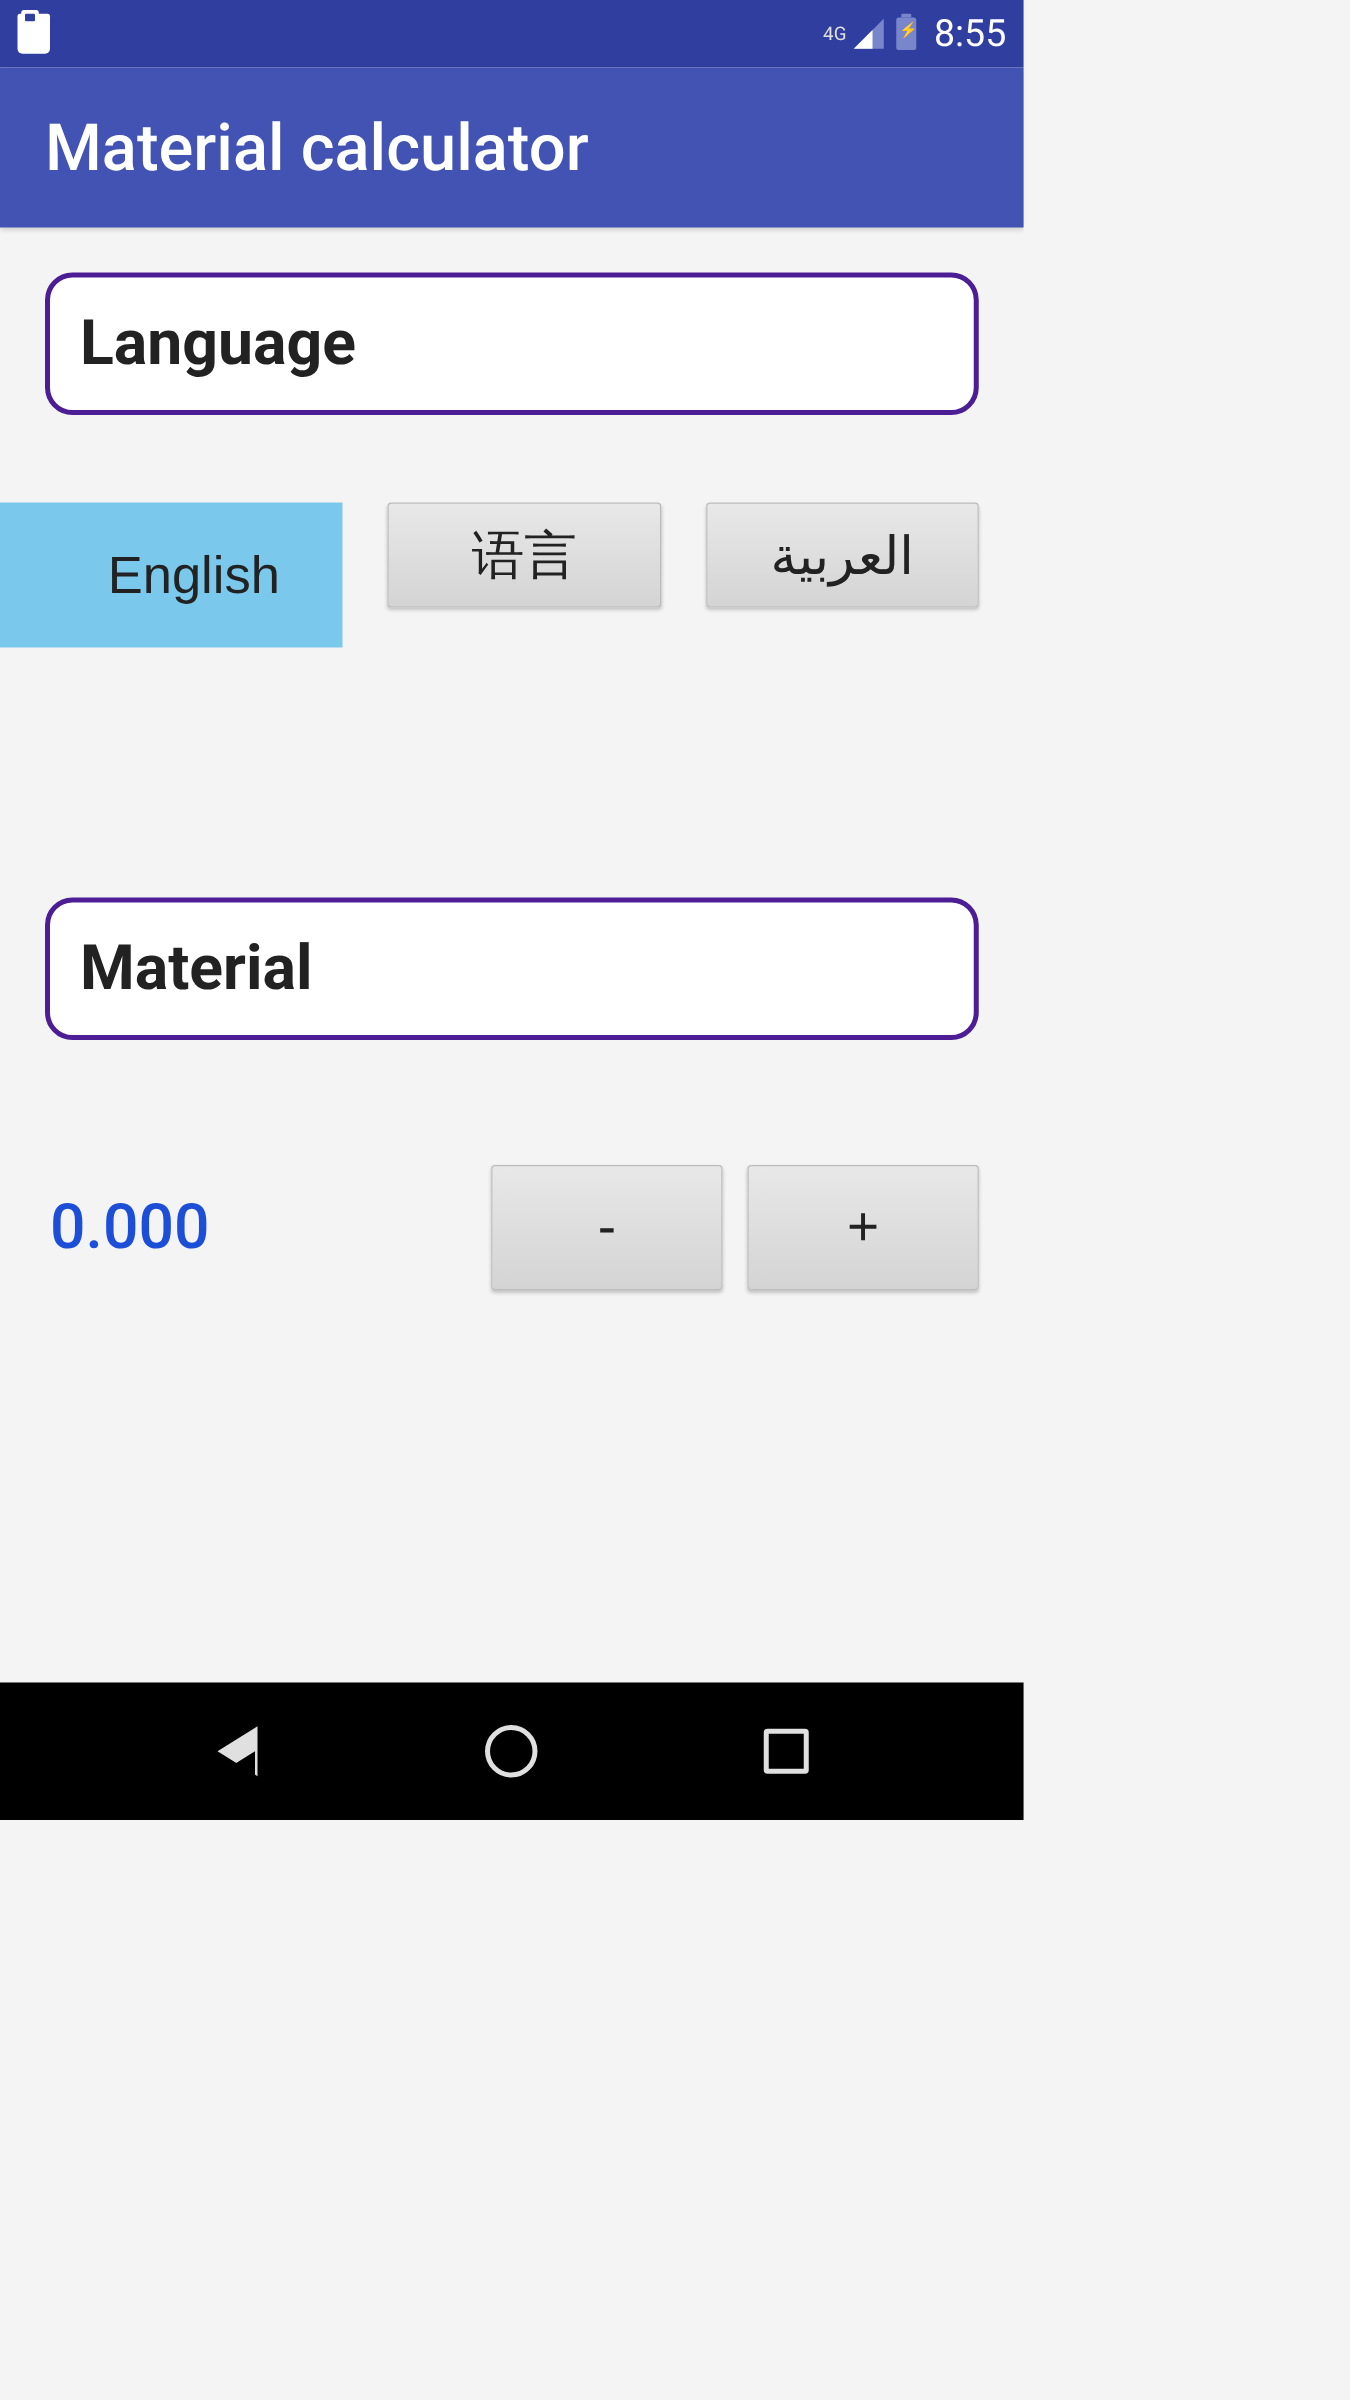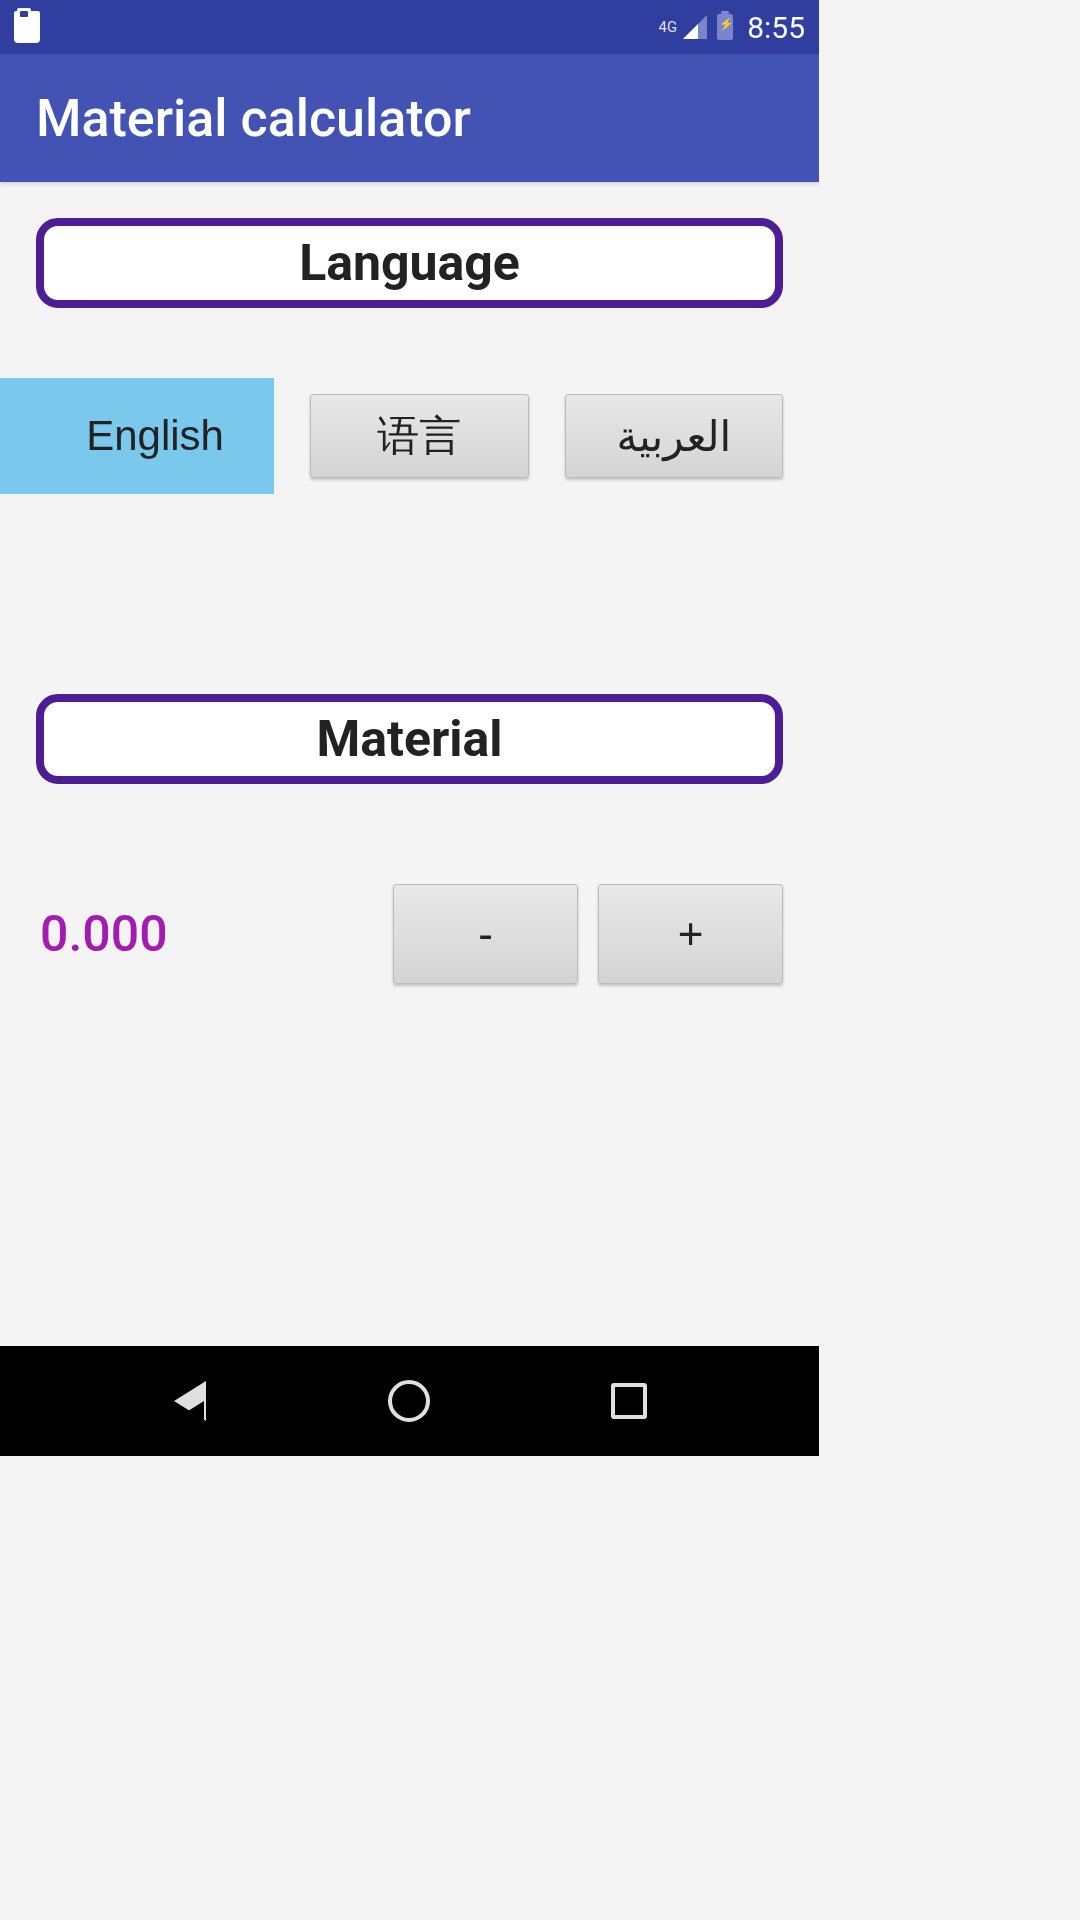--- a/index.html
+++ b/index.html
@@ -149,38 +149,36 @@
     
     .content {
       flex: 1;
       padding: 36px;
       display: flex;
       flex-direction: column;
     }
     
     .section-header {
       background: white;
-      border: 8px solid #4c1d95;
+      border: 4px solid #4c1d95;
       border-radius: 22px;
-      padding: 8px;
-      text-align: center;
+      padding: 24px;
       margin-bottom: 70px;
     }
     
     .section-title {
       font-size: 50px;
       font-weight: bold;
       color: #222;
     }
     
     .language-buttons {
       display: flex;
       gap: 36px;
       margin-bottom: 200px;
-      align-items: center;
     }
     
     .lang-btn {
       flex: 1;
       height: 84px;
       font-size: 42px;
       font-weight: 500;
       color: #222;
       display: flex;
       align-items: center;
@@ -208,21 +206,21 @@
       display: flex;
       align-items: center;
       gap: 20px;
       margin-top: 30px;
     }
     
     .accuracy-value {
       flex: 1;
       font-size: 50px;
       font-weight: 500;
-      color: #a21caf;
+      color: #1d4ed8;
       padding-left: 4px;
     }
     
     .acc-btn {
       width: 185px;
       height: 100px;
       background: linear-gradient(to bottom, #e8e8e8, #d4d4d4);
       border: 1px solid #bbb;
       border-radius: 3px;
       box-shadow: 0 2px 3px rgba(0,0,0,0.2);

